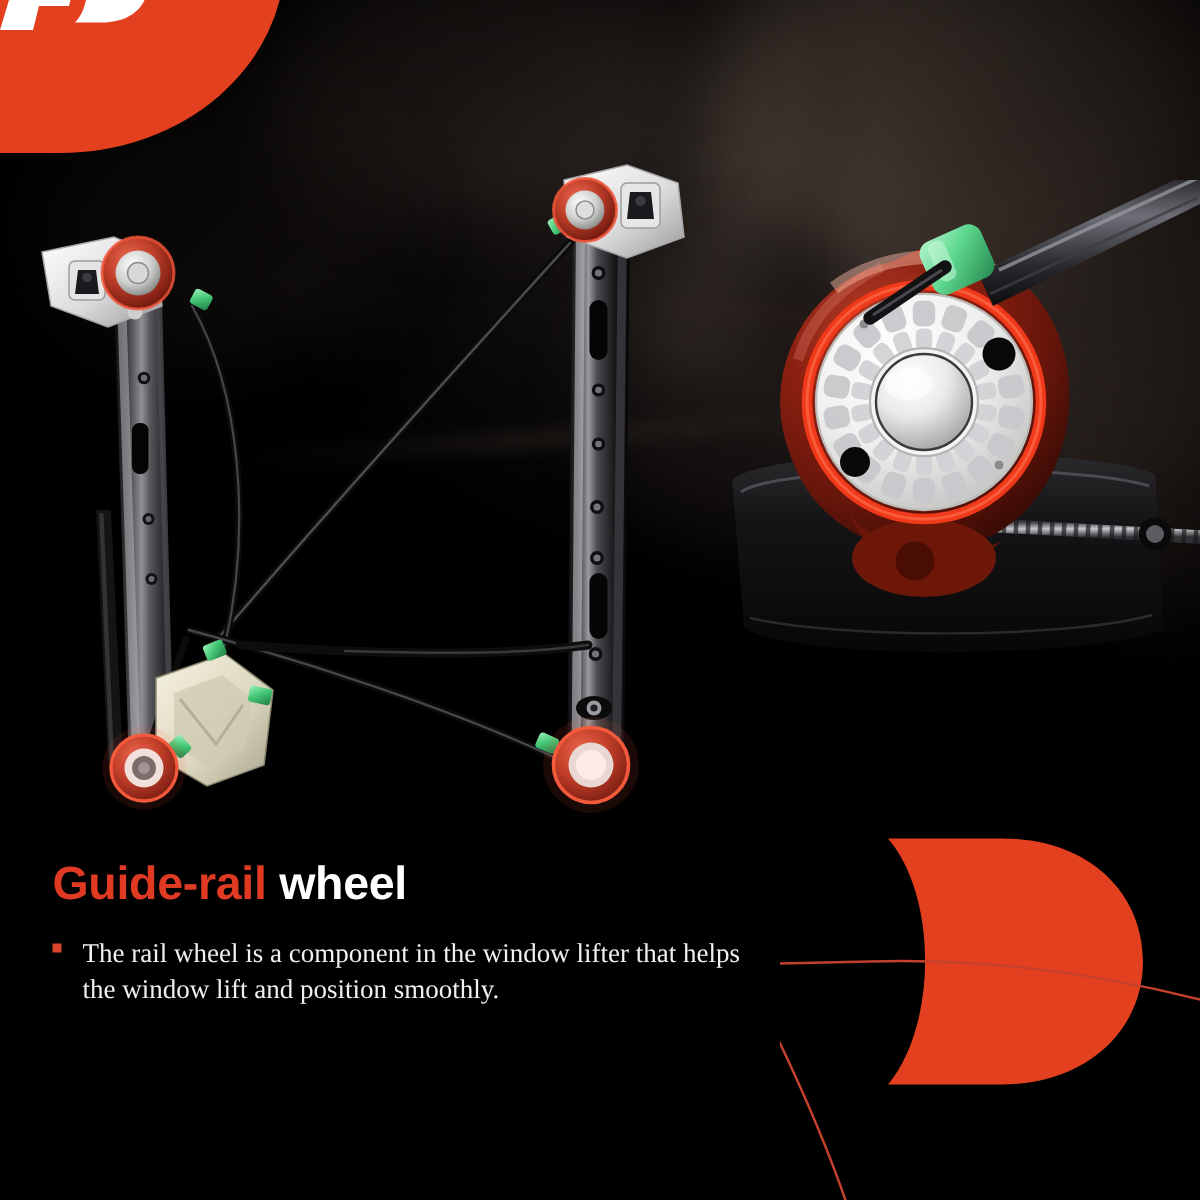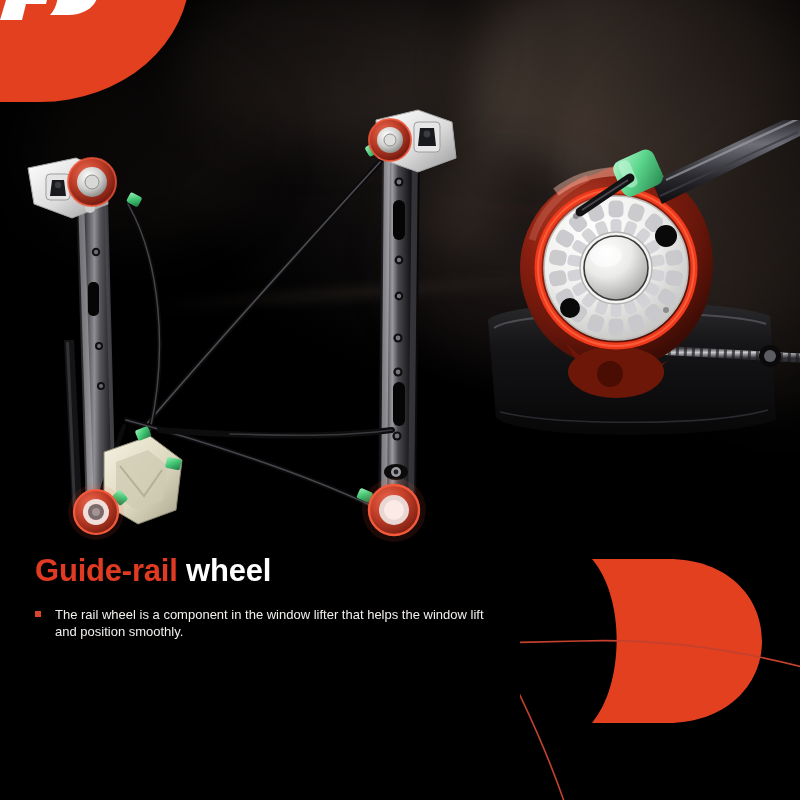--- a/index.html
+++ b/index.html
@@ -65,31 +65,31 @@
     width:252px;height:166px;
     background:#E2401F;
     border-radius:0 0 150px 0/0 0 130px 0;
   }
   .logo-mark{position:absolute;left:26px;top:22px;width:140px;height:76px;}
 
   
   .product{position:absolute;left:0;top:100px;width:470px;height:470px;}
 
   
-  .copy{position:absolute;left:35px;top:554px;width:470px;}
+  .copy{position:absolute;left:35px;top:572px;width:470px;}
   .headline{
     font-size:31px;font-weight:700;letter-spacing:-.2px;
     line-height:1.12;margin:0 0 17px 0;white-space:nowrap;
   }
   .headline .hl-a{color:#E03A22;}
   .headline .hl-b{color:#FFFFFF;}
   .bullets{list-style:none;margin:0;padding:0;}
   .bullet{
     position:relative;padding-left:20px;margin-bottom:13px;
-    color:#F2EFEC;font-size:13px;line-height:1.33;font-weight:400;
+    color:#F2EFEC;font-size:18px;line-height:1.33;font-weight:400;font-family:Liberation Serif, serif;
   }
   .bullet .sq{
     position:absolute;left:0;top:5px;width:6px;height:6px;background:#D9452C;
   }
 
   
   .deco{position:absolute;left:520px;top:545px;width:290px;height:260px;}
 </style>
 </head>
 <body>

